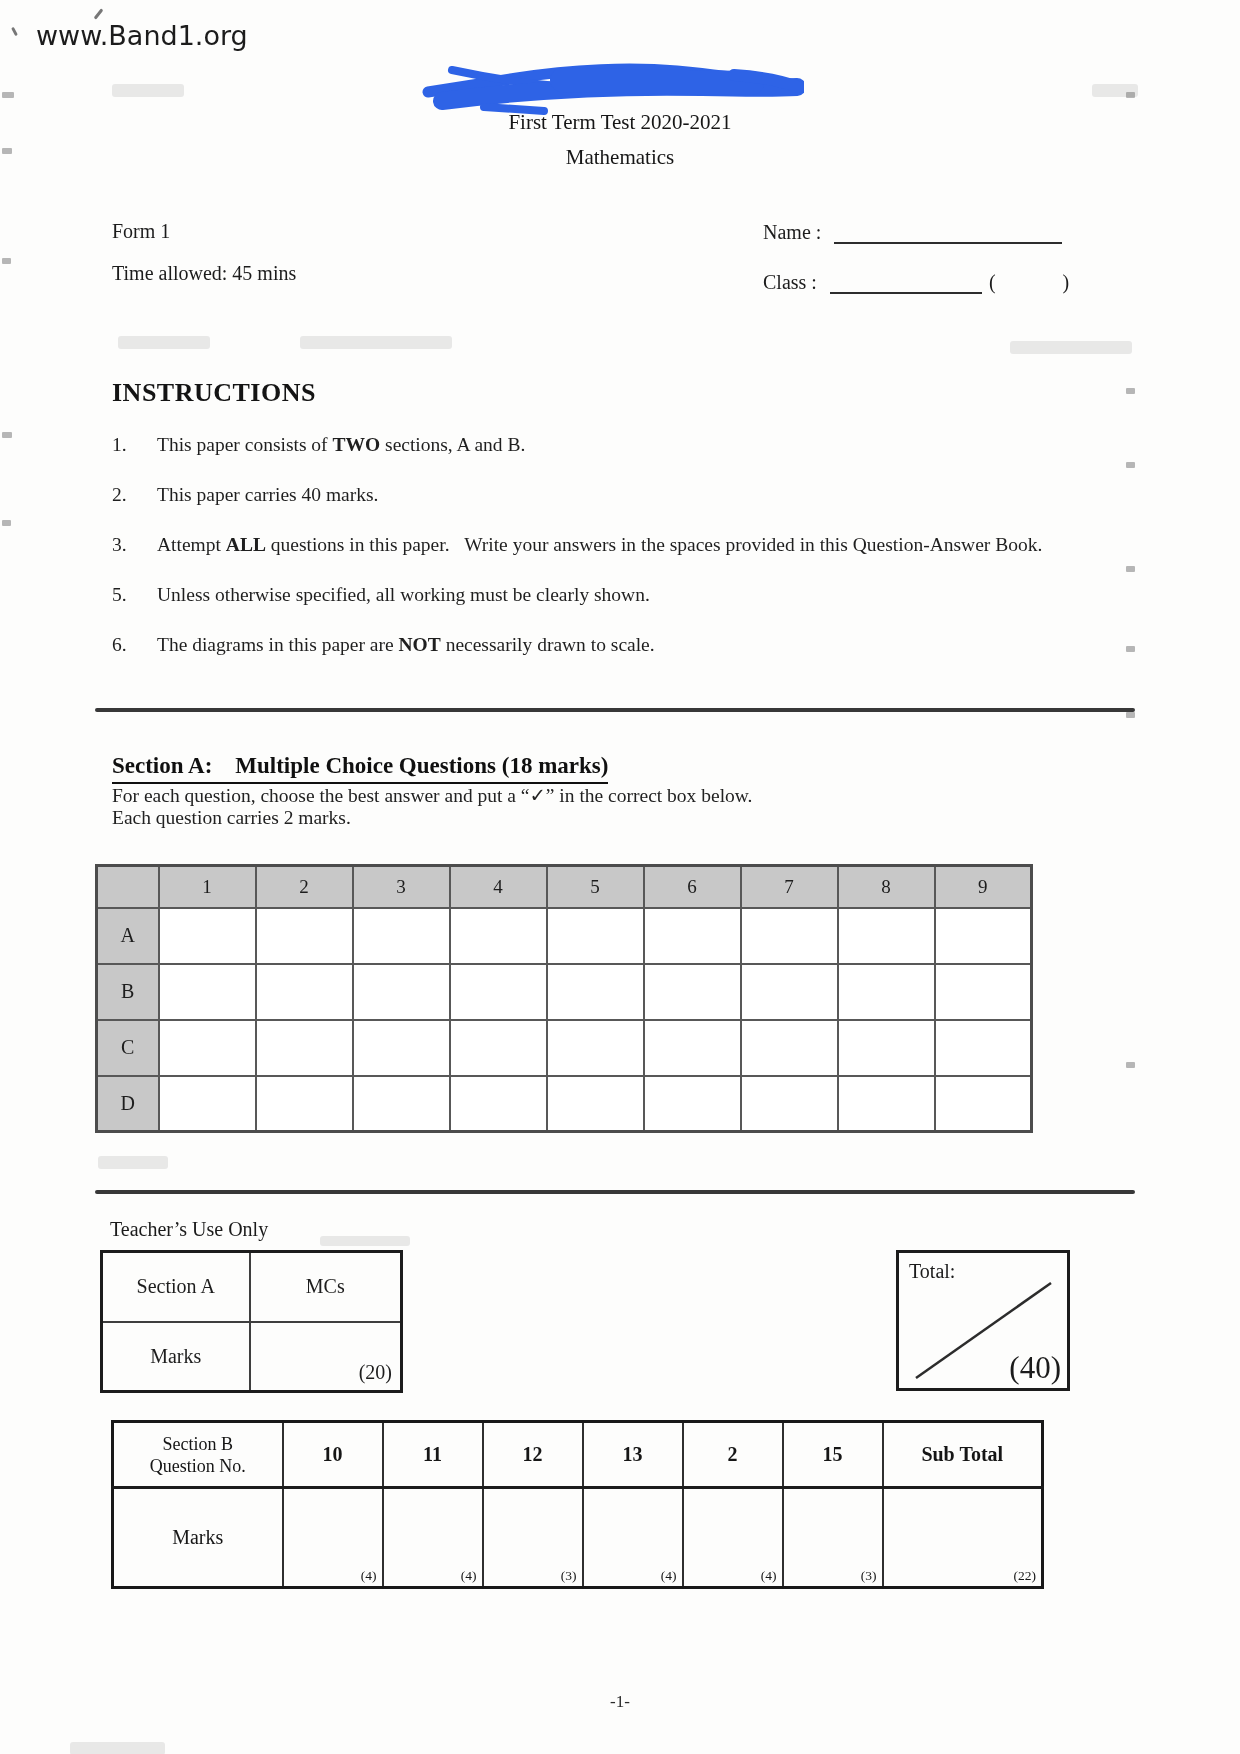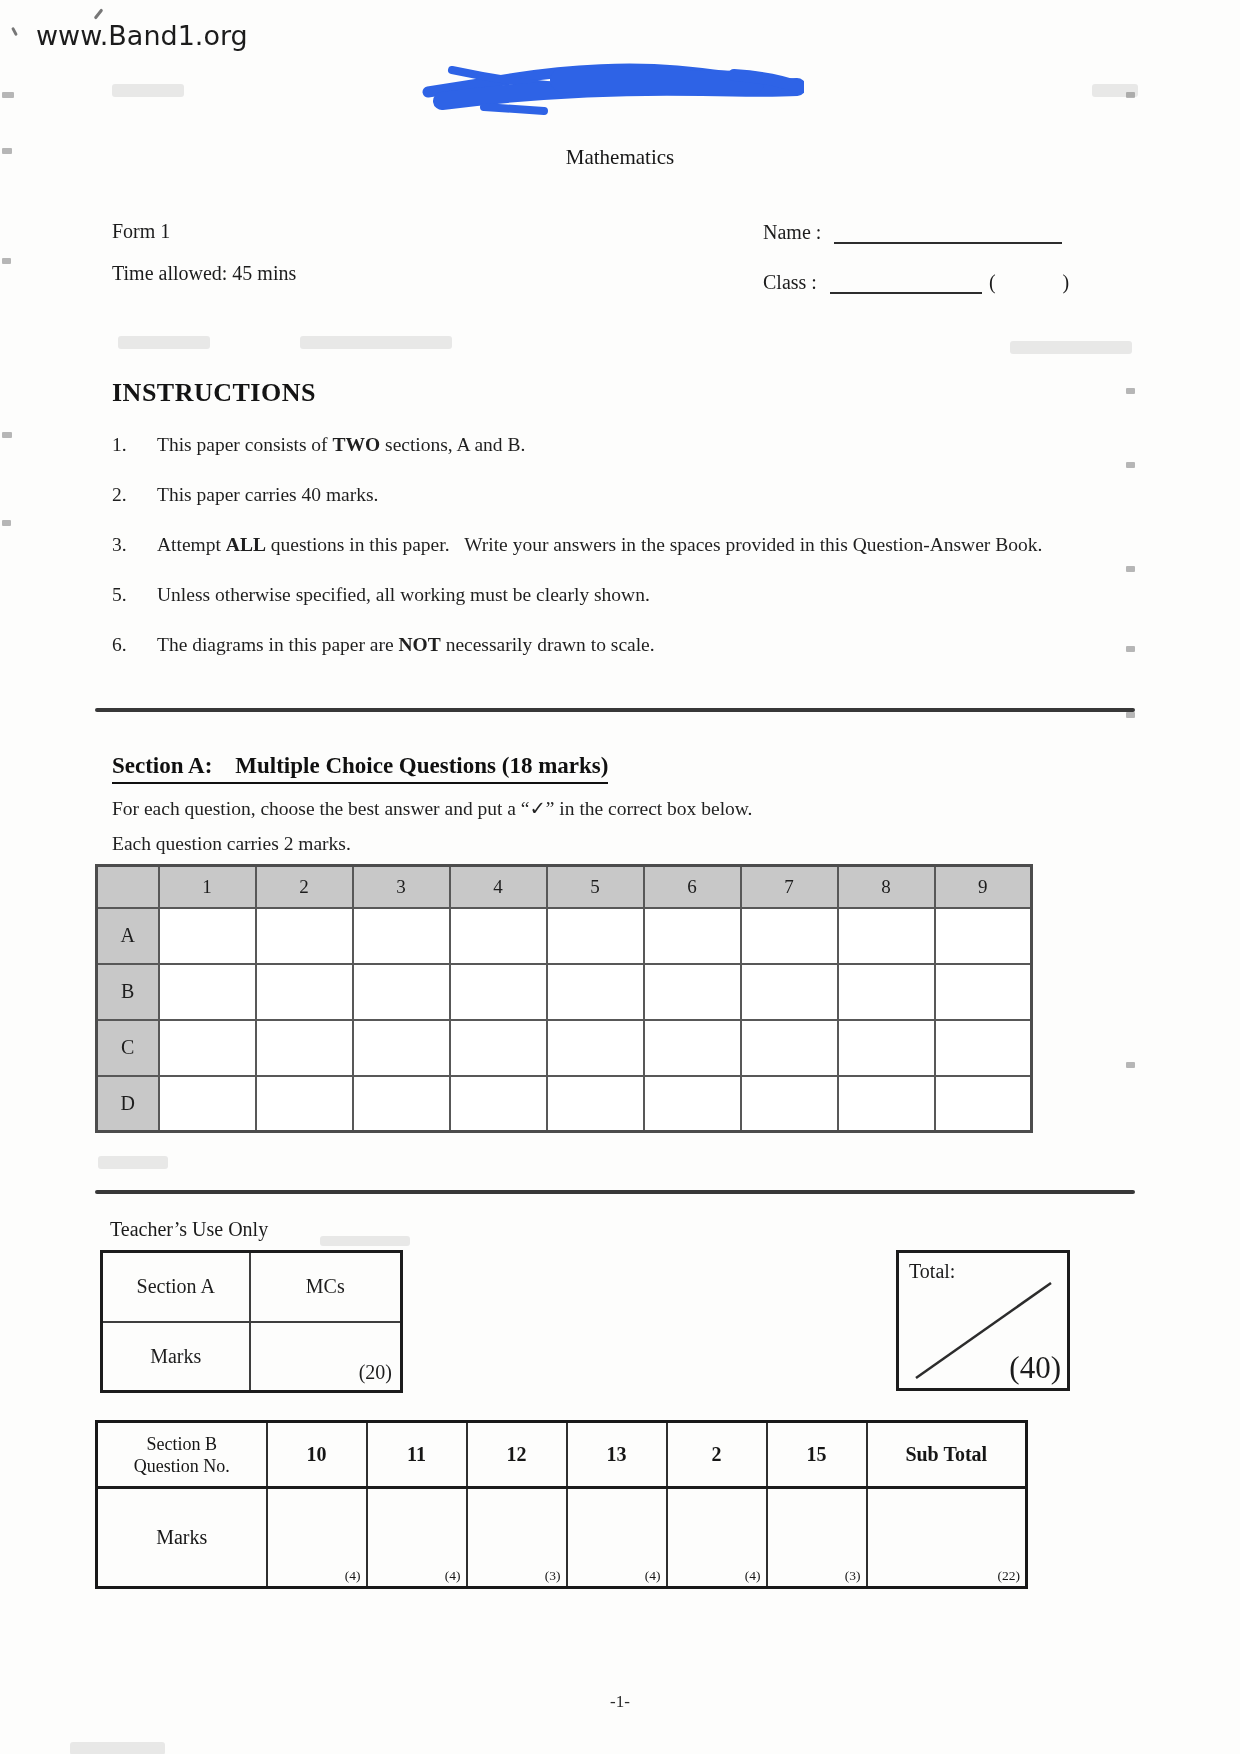--- a/index.html
+++ b/index.html
@@ -42,21 +42,21 @@
   .rule { left: 95px; width: 1040px; height: 4px; background: #383838; border-radius: 2px; }
   .rule-1 { top: 708px; }
   .rule-2 { top: 1190px; }
 
   .section-a { top: 753px; left: 112px; width: 1000px; }
   .sa-heading {
     display: inline-block;
     font-size: 23px; font-weight: bold; color: #101010;
     border-bottom: 2.5px solid #101010; padding-bottom: 3px;
   }
-  .sa-line { font-size: 19.5px; margin-top: 13px; color: #222; }
+  .sa-line { font-size: 19.5px; color: #222; }
 
   table { border-collapse: collapse; table-layout: fixed; }
 
   .mc-grid { top: 864px; left: 95px; width: 935px; }
   .mc-grid th, .mc-grid td {
     border: 2px solid #585858;
     font-weight: normal; font-size: 19px; text-align: center;
     color: #1d1d1d;
   }
   .mc-grid { border: 3px solid #4c4c4c; }
@@ -71,21 +71,21 @@
   .teacher-table td {
     border: 2px solid #3e3e3e; height: 70px;
     font-size: 20px; text-align: center; color: #1d1d1d;
   }
   .teacher-table td.marks-max { text-align: right; vertical-align: bottom; padding: 0 8px 6px 0; }
 
   .total-box { top: 1250px; left: 896px; width: 174px; height: 141px; border: 3px solid #1c1c1c; background: #fdfdfc; }
   .total-label { position: absolute; top: 7px; left: 10px; font-size: 20px; color: #1b1b1b; }
   .total-value { position: absolute; right: 6px; bottom: 2px; font-size: 31px; color: #1b1b1b; }
 
-  .secb-table { top: 1420px; left: 95px; width: 930px; border: 3px solid #181818; padding-left: 40px; }
+  .secb-table { top: 1420px; left: 111px; width: 930px; border: 3px solid #181818; padding-left: 40px; }
   .secb-table th, .secb-table td { border: 2px solid #2f2f2f; color: #161616; }
   .secb-table .hrow { height: 66px; }
   .secb-table .hrow th { border-bottom: 3px solid #1c1c1c; }
   .secb-col1 { font-size: 18px; font-weight: normal; line-height: 22px; text-align: center; }
   .secb-num { font-size: 20px; font-weight: bold; text-align: center; }
   .secb-subtotal { font-size: 20px; font-weight: bold; text-align: center; }
   .secb-table .mrow { height: 100px; }
   .secb-marks-label { font-size: 20px; text-align: center; font-weight: normal; }
   .secb-marks-max { font-size: 13.5px; text-align: right; vertical-align: bottom; padding: 0 5px 2px 0; }
 
@@ -107,20 +107,21 @@
     <g fill="none" stroke="#2e63e6" stroke-linecap="round" stroke-linejoin="round">
       <path d="M6,36 L95,22 C150,13 210,11 255,15 C305,20 345,25 374,31" stroke-width="11"></path>
       <path d="M30,14 C72,23 112,29 152,31" stroke-width="8"></path>
       <path d="M20,45 C90,36 180,29 280,31 C322,32 356,32 375,31" stroke-width="18"></path>
       <path d="M140,24 L330,27" stroke-width="24"></path>
       <path d="M62,51 L122,55" stroke-width="8"></path>
       <path d="M312,19 C342,21 363,26 376,31" stroke-width="12"></path>
     </g>
   </svg>
 
+  <div class="abs title-line title-1">First Term Test 2020-2021</div>
   <div class="abs title-line title-2">Mathematics</div>
 
   <div class="abs meta-text" style="top:220px;left:112px;">Form 1</div>
   <div class="abs meta-text" style="top:262px;left:112px;">Time allowed: 45 mins</div>
 
   <div class="abs meta-text" style="top:220px;left:763px;text-align:right;">
     <span>Name :</span>
     <span class="fill-line" style="width:228px;margin-left:8px;"></span>
   </div>
   <div class="abs meta-text" style="top:270px;left:763px;">

